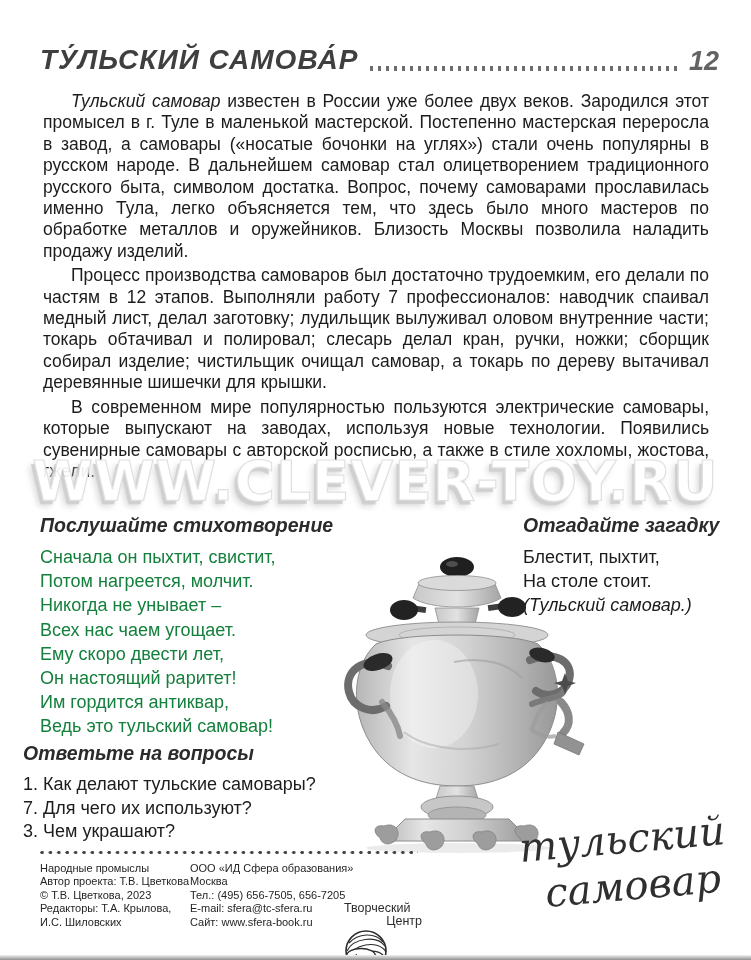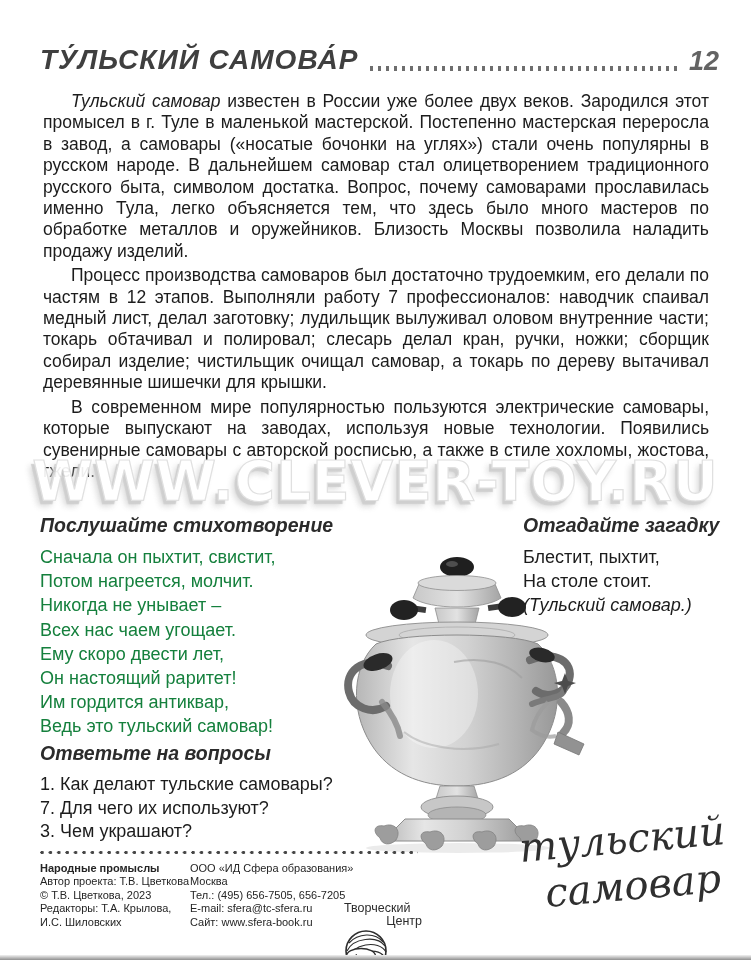--- a/index.html
+++ b/index.html
@@ -47,35 +47,35 @@
   
   .subheading{
     font-style:italic;font-weight:bold;font-size:19.5px;color:#2b2b2b;
     margin:0 0 8px 0;white-space:nowrap;
   }
   .poem-block{position:absolute;left:40px;top:514px;width:340px;}
   .poem-line{font-size:18px;line-height:24.2px;color:#15803d;}
   .riddle-block{position:absolute;left:523px;top:514px;width:200px;}
   .riddle-line{font-size:18px;line-height:24.2px;color:#1c1c1c;}
   .riddle-answer{font-size:18px;line-height:24.2px;font-style:italic;color:#1c1c1c;}
-  .questions-block{position:absolute;left:40px;top:742px;width:345px;}
+  .questions-block{position:absolute;left:23px;top:742px;width:345px;}
   .question-item{font-size:18px;line-height:23.5px;color:#1c1c1c;}
 
   
   .samovar{position:absolute;left:334px;top:552px;width:262px;height:302px;}
 
   
   .separator{
     position:absolute;left:40px;top:850px;width:378px;height:5px;
     background-image:radial-gradient(circle at 2px 2.5px,#454545 1.5px,transparent 1.9px);
     background-size:8.4px 5px;background-repeat:repeat-x;
   }
   .footer{position:absolute;left:0;top:862px;width:751px;font-size:11px;line-height:13.4px;color:#252525;}
   .f-col1{position:absolute;left:40px;width:150px;}
-  .f-series{font-weight:bold;}
+  .f-series{font-weight:normal;}
   .f-credit-right{text-align:left;padding-right:14px;}
   .f-col2{position:absolute;left:190px;width:165px;}
   .f-logo{position:absolute;left:344px;width:80px;margin-top:40px;}
   .logo-line1{font-size:12.5px;line-height:12.5px;color:#2c2c2c;}
   .logo-line2{font-size:12.5px;line-height:12.5px;color:#2c2c2c;text-align:right;padding-right:2px;}
   .logo-circle{width:44px;height:44px;margin-top:2px;}
 
   
   .handwriting{
     position:absolute;left:508px;top:816px;width:232px;

